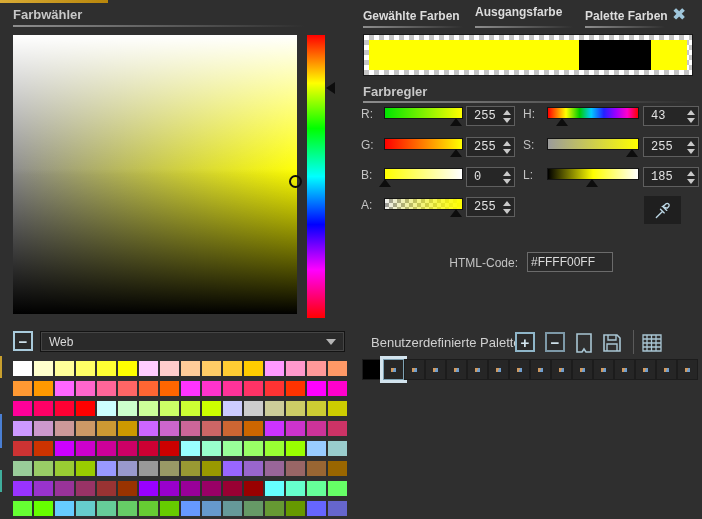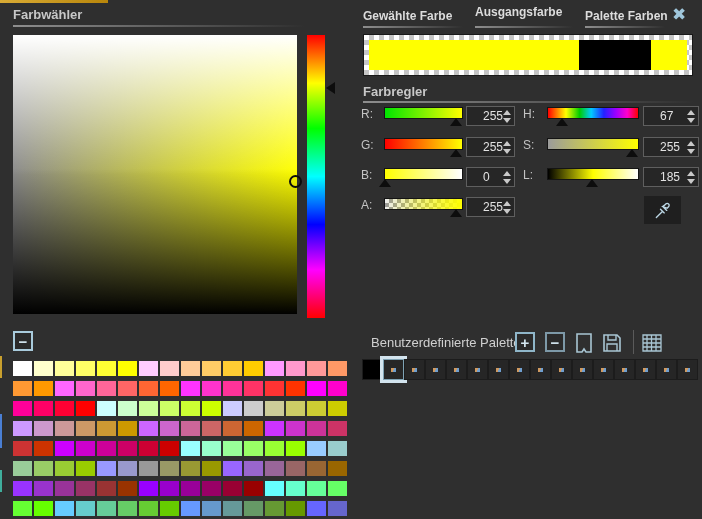--- a/index.html
+++ b/index.html
@@ -28,21 +28,21 @@
   .grad-a{background-image:linear-gradient(to right,rgba(255,255,0,0),rgba(255,255,0,1)),
           conic-gradient(#9a9a9a 25%,#ececec 25% 50%,#9a9a9a 50% 75%,#ececec 75%);
           background-size:auto,8px 8px;}
   .grad-h{background:linear-gradient(to right,#ff0000 0%,#ff9900 12%,#ffff00 20%,#00cc00 35%,#00ccff 48%,#2222ff 62%,#9900ff 75%,#ff00cc 88%,#ff0000 100%);}
   .grad-s{background:linear-gradient(to right,#9b9b9b,#ffff00);}
   .grad-l{background:linear-gradient(to right,#000000,#ffff00 50%,#ffffff);}
   .tri-up{width:0;height:0;border-left:6px solid transparent;border-right:6px solid transparent;border-bottom:8px solid #0d0d0d;}
   .tri-left{width:0;height:0;border-top:6px solid transparent;border-bottom:6px solid transparent;border-right:9px solid #0d0d0d;}
   
   .spinbox{height:18px;background:#262626;border:1px solid #5f5f5f;font-size:12px;color:#e2e2e2;}
-  .spinbox .val{position:absolute;left:16px;top:2px;}
+  .spinbox .val{position:absolute;left:7px;top:2px;font-family:Liberation Mono, monospace;}
   .spin{position:absolute;right:3px;top:0;bottom:0;display:flex;flex-direction:column;justify-content:center;gap:3px;align-items:center;}
   .sp-up{width:0;height:0;border-left:4px solid transparent;border-right:4px solid transparent;border-bottom:5px solid #c9c9c9;}
   .sp-dn{width:0;height:0;border-left:4px solid transparent;border-right:4px solid transparent;border-top:5px solid #c9c9c9;}
   
   .tool-btn{width:20px;height:20px;border:2px solid #8fb6c9;box-sizing:border-box;display:flex;align-items:center;justify-content:center;
             color:#d5e8f2;font-size:15px;font-weight:bold;background:#2a2a2a;line-height:1;}
   .icon-btn{width:22px;height:22px;display:flex;align-items:center;justify-content:center;background:transparent;}
   .select{background:#2a2a2a;border:1px solid #131313;box-shadow:inset 0 0 0 1px #454545;height:21px;box-sizing:border-box;
           font-size:12px;color:#dadada;display:flex;align-items:center;padding:0 8px;justify-content:space-between;}
   .caret{width:0;height:0;border-left:5px solid transparent;border-right:5px solid transparent;border-top:6px solid #b5b5b5;}
@@ -73,20 +73,24 @@
   <div class="abs rule" style="left:13px;top:25px;width:292px;"></div>
 
   <div class="abs sv" style="left:13px;top:35px;width:284px;height:279px;"></div>
   <div class="abs sv-marker" style="left:289px;top:175px;"></div>
 
   <div class="abs hue" style="left:307px;top:35px;width:18px;height:283px;"></div>
   <div class="abs tri-left" style="left:326px;top:82px;"></div>
 
   <div class="abs tool-btn" style="left:13px;top:331px;border-color:#a9cbdc;">
     <span>−</span>
+  </div>
+  <div class="abs select" style="left:40px;top:331px;width:305px;">
+    <span>Web</span>
+    <span class="caret"></span>
   </div>
 
   <div class="abs web-grid" style="left:13px;top:361px;">
       <div class="wcell" style="background: rgb(255, 255, 255);"></div>
       <div class="wcell" style="background: rgb(255, 255, 204);"></div>
       <div class="wcell" style="background: rgb(255, 255, 153);"></div>
       <div class="wcell" style="background: rgb(255, 255, 102);"></div>
       <div class="wcell" style="background: rgb(255, 255, 51);"></div>
       <div class="wcell" style="background: rgb(255, 255, 0);"></div>
       <div class="wcell" style="background: rgb(255, 204, 255);"></div>
@@ -206,21 +210,21 @@
       <div class="wcell" style="background: rgb(102, 153, 255);"></div>
       <div class="wcell" style="background: rgb(102, 153, 204);"></div>
       <div class="wcell" style="background: rgb(102, 153, 153);"></div>
       <div class="wcell" style="background: rgb(102, 153, 102);"></div>
       <div class="wcell" style="background: rgb(102, 153, 51);"></div>
       <div class="wcell" style="background: rgb(102, 153, 0);"></div>
       <div class="wcell" style="background: rgb(102, 102, 255);"></div>
       <div class="wcell" style="background: rgb(102, 102, 204);"></div>
     </div>
 
-  <div class="abs tab" style="left:363px;top:9px;">Gewählte Farbe</div>
+  <div class="abs tab" style="left:363px;top:9px;">Gewählte Farben</div>
   <div class="abs tab" style="left:475px;top:5px;">Ausgangsfarbe</div>
   <div class="abs tab" style="left:585px;top:9px;">Palette Farben</div>
   <div class="abs rule" style="left:363px;top:26px;width:100px;"></div>
   <div class="abs rule" style="left:475px;top:26px;width:98px;"></div>
   <div class="abs rule" style="left:585px;top:26px;width:80px;"></div>
   <div class="abs close-x" style="left:672px;top:4px;">✖</div>
 
   <div class="abs checker" style="left:363px;top:34px;width:328px;height:40px;border:1px solid #191919;">
     <div class="preview-seg" style="left: 5px; width: 210px; background: rgb(255, 255, 0);"></div>
     <div class="preview-seg" style="left: 215px; width: 72px; background: rgb(0, 0, 0);"></div>
@@ -238,21 +242,21 @@
     <span class="spin">
         <i class="sp-up"></i>
         <i class="sp-dn"></i>
       </span>
   </div>
 
   <div class="abs lbl" style="left:523px;top:107px;">H:</div>
   <div class="abs sbar grad-h" style="left:547px;top:107px;width:90px;"></div>
   <div class="abs tri-up" style="left:556px;top:118px;"></div>
   <div class="abs spinbox" style="left:643px;top:106px;width:54px;">
-    <span class="val">67</span>
+    <span class="val">43</span>
     <span class="spin">
         <i class="sp-up"></i>
         <i class="sp-dn"></i>
       </span>
   </div>
 
   <div class="abs lbl" style="left:361px;top:138px;">G:</div>
   <div class="abs sbar grad-g" style="left:384px;top:138px;width:77px;"></div>
   <div class="abs tri-up" style="left:450px;top:149px;"></div>
   <div class="abs spinbox" style="left:466px;top:137px;width:47px;">
@@ -306,20 +310,22 @@
         <i class="sp-dn"></i>
       </span>
   </div>
 
   <div class="abs" style="left:644px;top:196px;width:37px;height:28px;background:#1f1f1f;display:flex;align-items:center;justify-content:center;">
     <svg width="20" height="20" viewBox="0 0 24 24">
       <path d="M4 21 L11 14 M9 11 l4.5 4.5 M13.5 6.5 l1.8-1.8 a2.4 2.4 0 0 1 3.4 0 a2.4 2.4 0 0 1 0 3.4 l-1.8 1.8 l-5.4-2 z M12 8 l4.5 4.5" fill="none" stroke="#bcd7e5" stroke-width="1.6" stroke-linecap="round"></path>
     </svg>
   </div>
 
+  <div class="abs lbl" style="left:400px;top:256px;width:118px;text-align:right;">HTML-Code:</div>
+  <input class="abs input" style="left: 527px; top: 252px; width: 86px;" value="#FFFF00FF">
 
   <div class="abs lbl" style="left:371px;top:335px;font-size:13px;color:#d0d0d0;">Benutzerdefinierte Palette</div>
   <div class="abs tool-btn" style="left:515px;top:332px;">
     <span>+</span>
   </div>
   <div class="abs tool-btn" style="left:545px;top:332px;border-color:#7d99a8;">
     <span>−</span>
   </div>
   <div class="abs icon-btn" style="left:573px;top:332px;">
     <svg width="18" height="20" viewBox="0 0 18 20">

